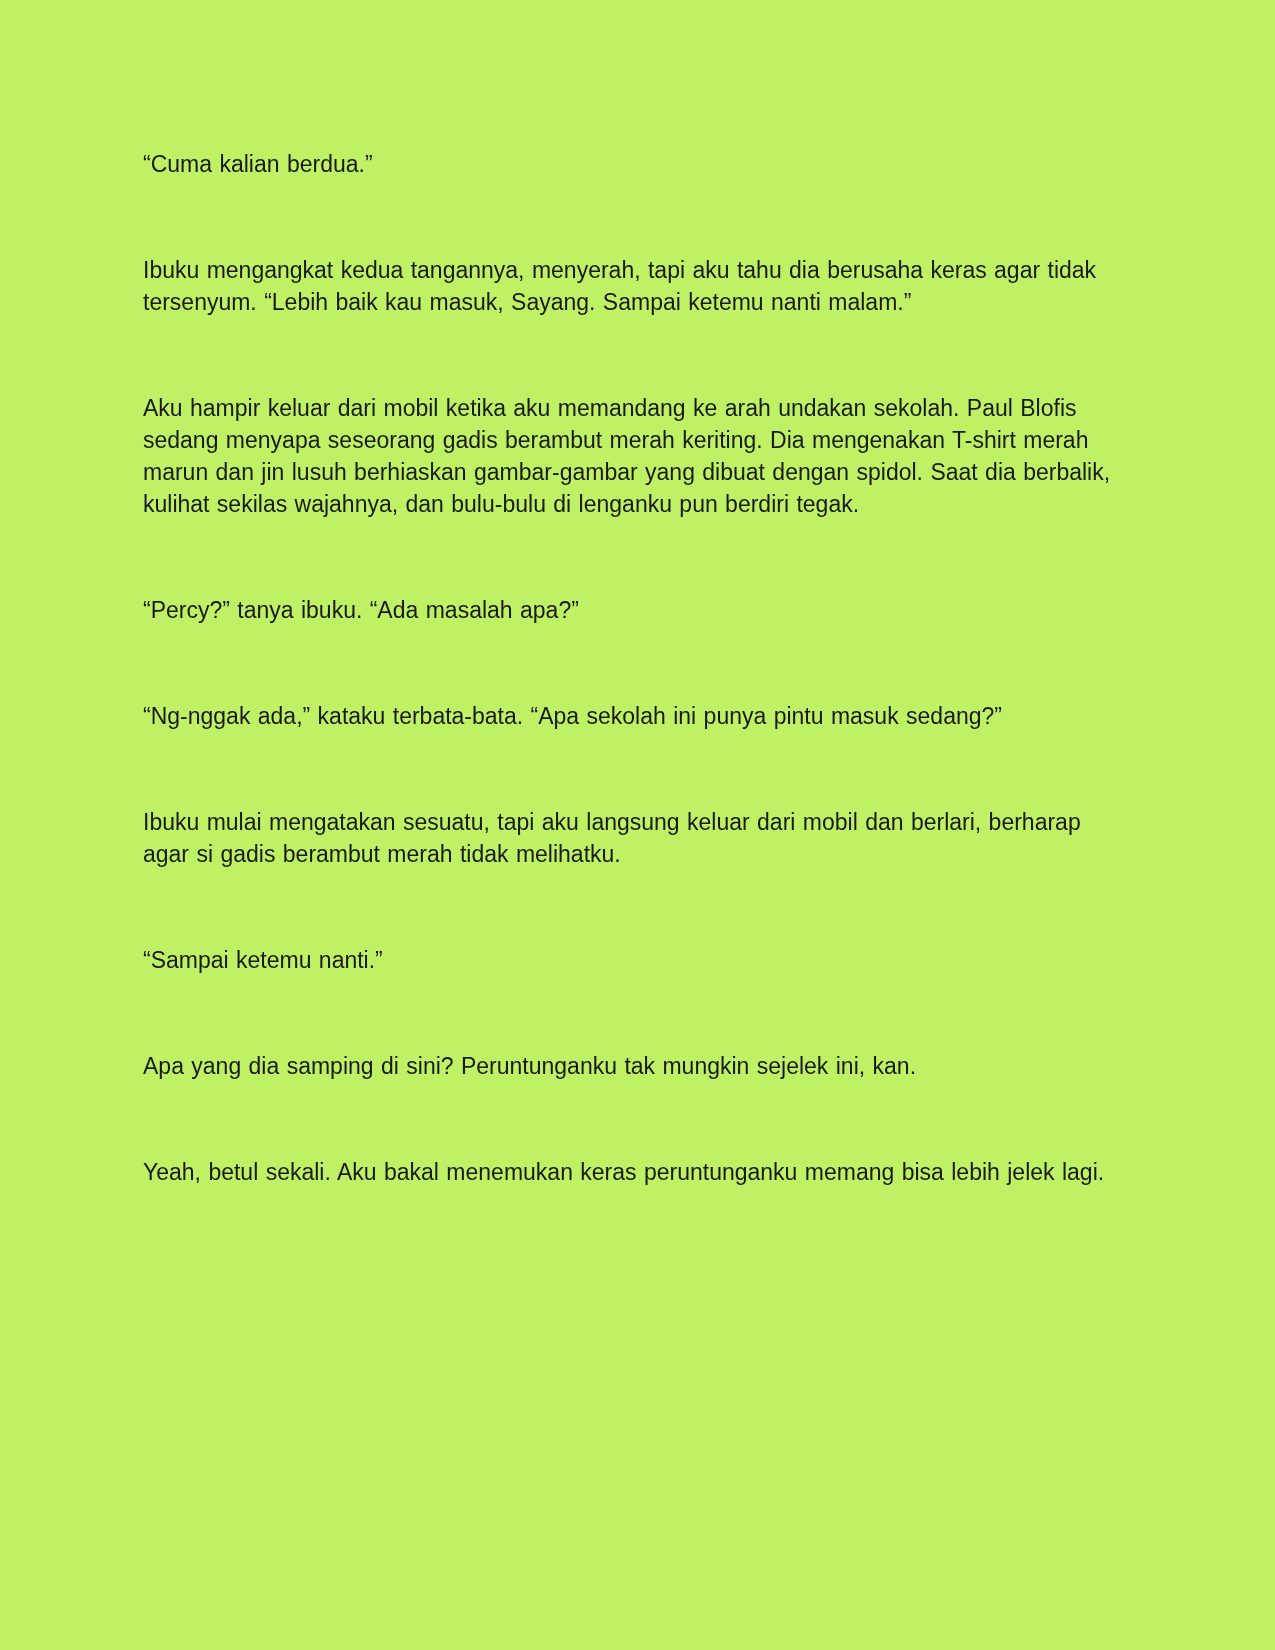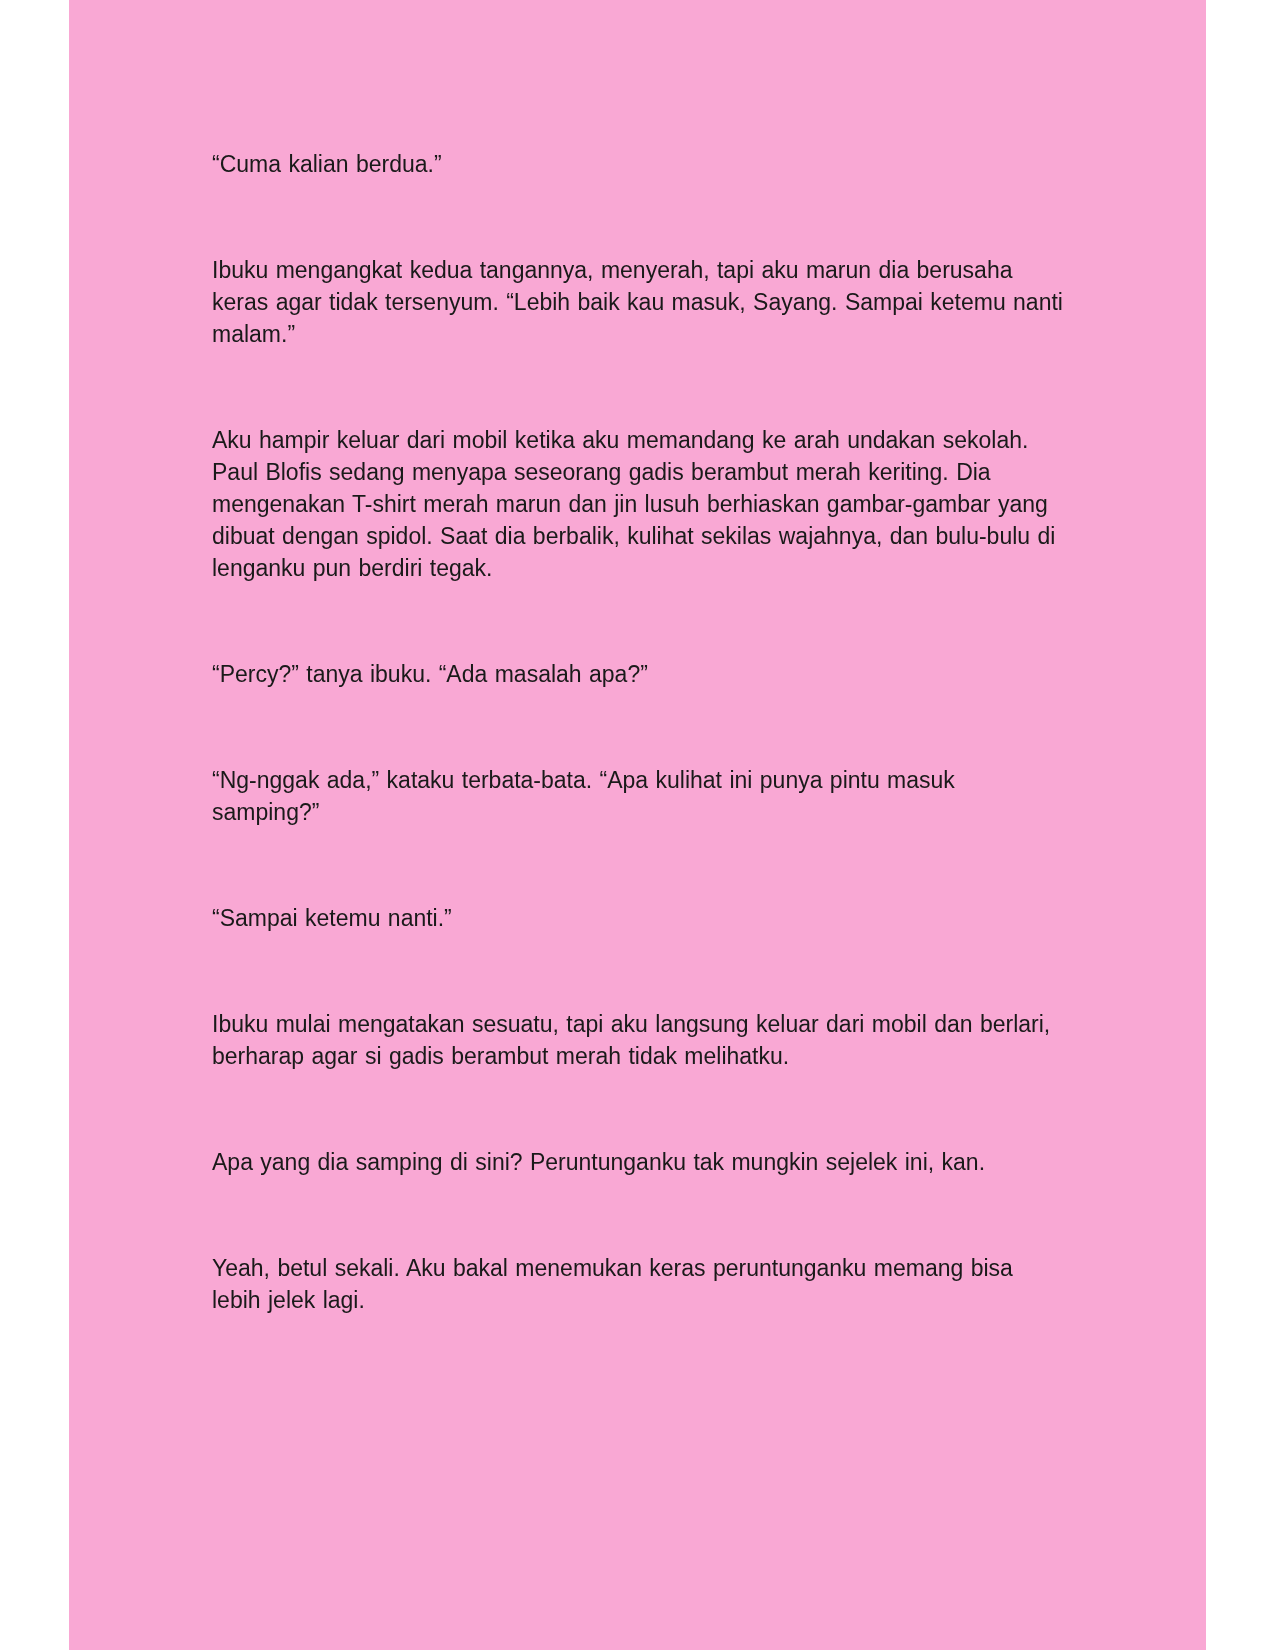--- a/index.html
+++ b/index.html
@@ -2,24 +2,24 @@
 <html><head>
 <meta charset="utf-8">
 <style>
   html, body {
     margin: 0;
     padding: 0;
     background: #ffffff;
   }
   .page {
     position: relative;
-    width: 1137px;
+    width: 1275px;
     height: 1650px;
     margin: 0 auto;
-    background: #f9a8d4;
+    background: #bef264;
     color: #1a1a1a;
     overflow: hidden;
     box-sizing: border-box;
     padding: 148px 143px 0 143px;
     font-family: "Liberation Sans", sans-serif;
   }
   .doc-body p.doc-paragraph {
     font-size: 23px;
     line-height: 32px;
     font-weight: 400;
@@ -30,22 +30,22 @@
     word-spacing: 1px;
   }
 </style>
 </head>
 <body>
 
 <div class="page">
   <div class="doc-body">
 
   <p class="doc-paragraph">“Cuma kalian berdua.”</p>
-      <p class="doc-paragraph">Ibuku mengangkat kedua tangannya, menyerah, tapi aku marun dia berusaha keras agar tidak tersenyum. “Lebih baik kau masuk, Sayang. Sampai ketemu nanti malam.”</p>
+      <p class="doc-paragraph">Ibuku mengangkat kedua tangannya, menyerah, tapi aku tahu dia berusaha keras agar tidak tersenyum. “Lebih baik kau masuk, Sayang. Sampai ketemu nanti malam.”</p>
       <p class="doc-paragraph">Aku hampir keluar dari mobil ketika aku memandang ke arah undakan sekolah. Paul Blofis sedang menyapa seseorang gadis berambut merah keriting. Dia mengenakan T-shirt merah marun dan jin lusuh berhiaskan gambar-gambar yang dibuat dengan spidol. Saat dia berbalik, kulihat sekilas wajahnya, dan bulu-bulu di lenganku pun berdiri tegak.</p>
       <p class="doc-paragraph">“Percy?” tanya ibuku. “Ada masalah apa?”</p>
-      <p class="doc-paragraph">“Ng-nggak ada,” kataku terbata-bata. “Apa kulihat ini punya pintu masuk samping?”</p>
+      <p class="doc-paragraph">“Ng-nggak ada,” kataku terbata-bata. “Apa sekolah ini punya pintu masuk sedang?”</p>
+      <p class="doc-paragraph">Ibuku mulai mengatakan sesuatu, tapi aku langsung keluar dari mobil dan berlari, berharap agar si gadis berambut merah tidak melihatku.</p>
       <p class="doc-paragraph">“Sampai ketemu nanti.”</p>
-      <p class="doc-paragraph">Ibuku mulai mengatakan sesuatu, tapi aku langsung keluar dari mobil dan berlari, berharap agar si gadis berambut merah tidak melihatku.</p>
       <p class="doc-paragraph">Apa yang dia samping di sini? Peruntunganku tak mungkin sejelek ini, kan.</p>
       <p class="doc-paragraph">Yeah, betul sekali. Aku bakal menemukan keras peruntunganku memang bisa lebih jelek lagi.</p>
     </div>
 </div>
 
 </body></html>

